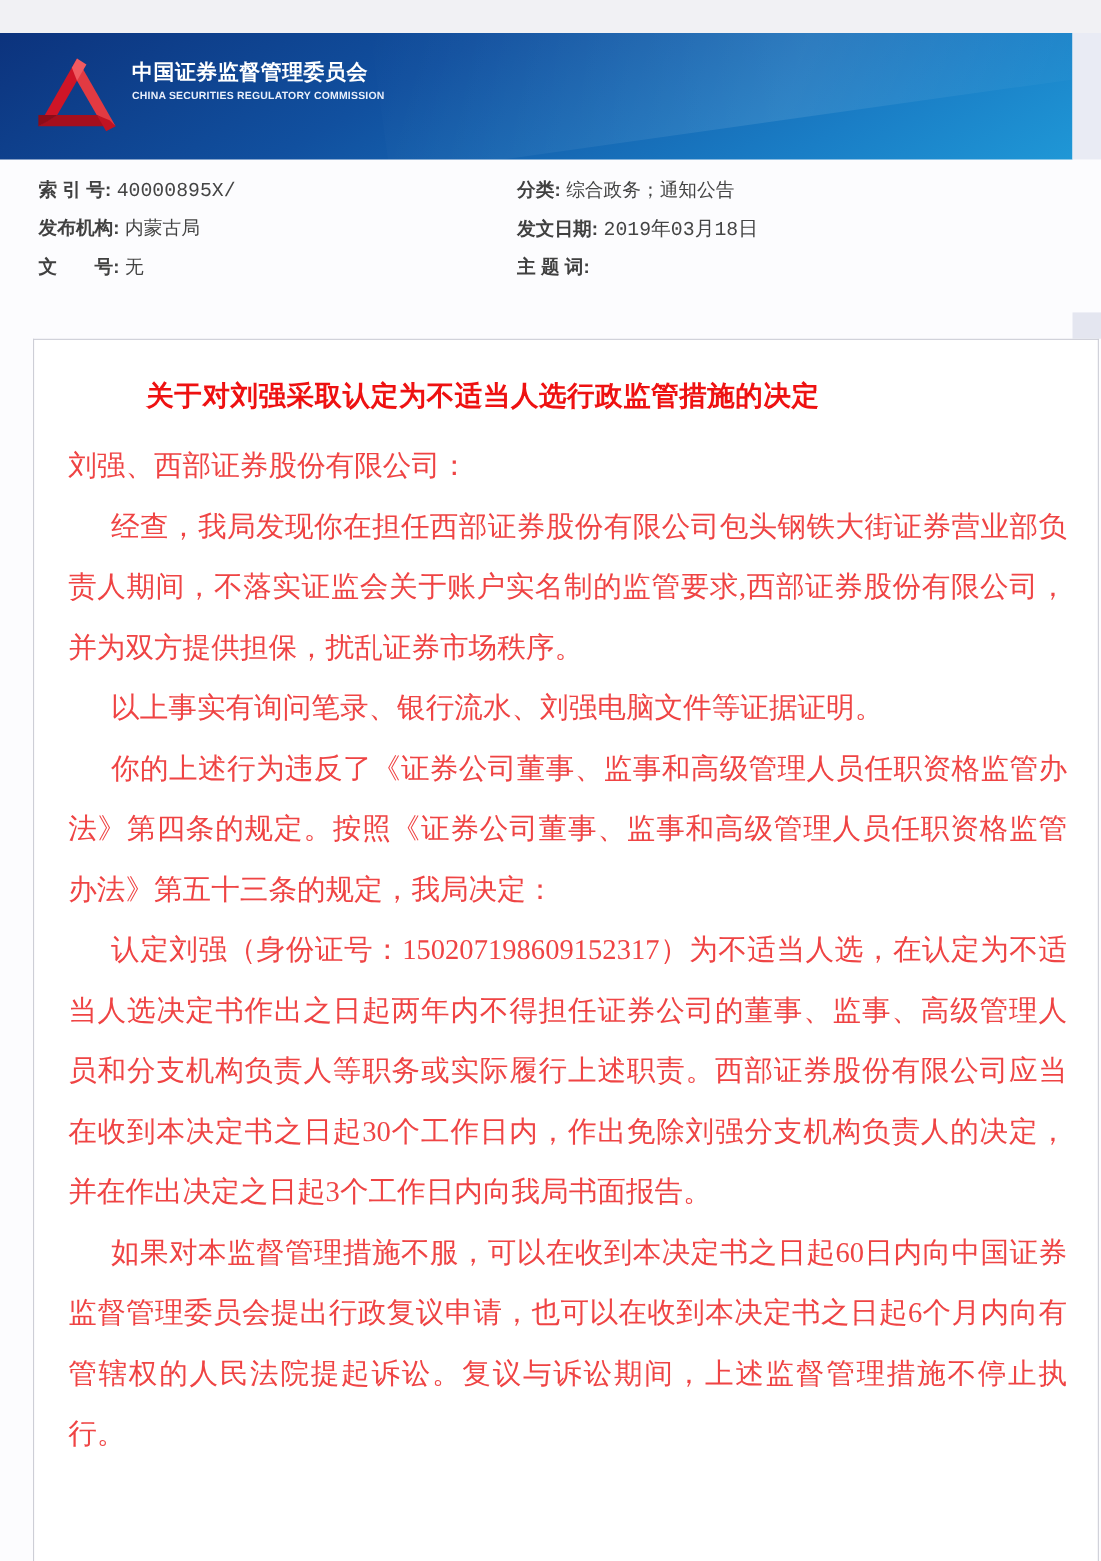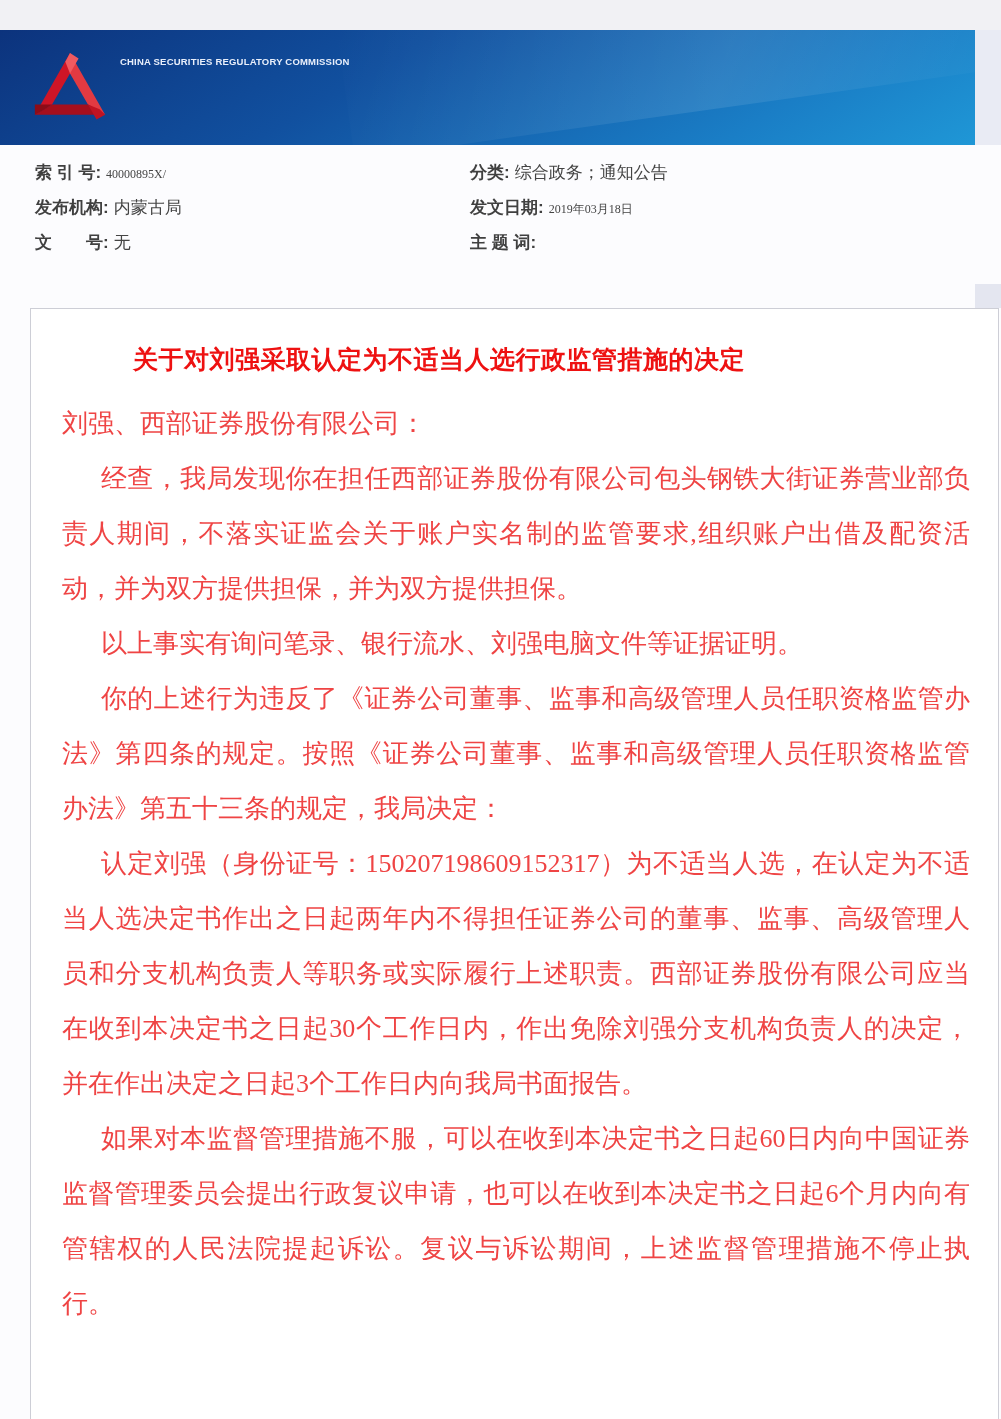--- a/index.html
+++ b/index.html
@@ -35,21 +35,21 @@
   
   .edge-strip-a{position:absolute;left:975px;top:30px;width:26px;height:115px;background:#e9ebf4;}
   .edge-strip-b{position:absolute;left:975px;top:284px;width:26px;height:24px;background:#e4e6f0;}
   
   .metadata{position:absolute;left:0;top:145px;width:975px;height:163px;padding-top:10px;box-sizing:border-box;}
   .meta-row{display:grid;grid-template-columns:435px 1fr;height:35px;align-items:center;padding-left:35px;font-size:17px;color:#3d3d3d;}
   .meta-row.single{grid-template-columns:1fr;}
   .meta-cell{white-space:nowrap;overflow:visible;}
   .meta-label{font-weight:bold;color:#404040;white-space:pre;}
   .meta-value{margin-left:5px;color:#444;}
-  .meta-value.serif{font-family:Liberation Serif, serif;font-size:12px;}
+  .meta-value.serif{font-family:Liberation Mono, monospace;font-size:18px;}
   
   .doc-box{
     position:absolute;left:30px;top:308px;width:969px;height:1120px;
     border:1px solid #cdced6;border-bottom:none;background:#ffffff;box-sizing:border-box;
   }
   .doc-title{
     margin:34px 0 0 102px;
     font-size:25px;font-weight:bold;color:#ee1111;letter-spacing:.5px;white-space:nowrap;
   }
   .doc-body{
@@ -70,20 +70,21 @@
     <svg viewBox="0 0 100 100" width="84" height="78" aria-hidden="true">
       <polygon points="50,4 95,83 73,70 50,30" fill="#e23a42"></polygon>
       <polygon points="95,83 5,83 27,70 73,70" fill="#a50f1d"></polygon>
       <polygon points="5,83 50,4 50,30 27,70" fill="#cf1527"></polygon>
       <polygon points="50,4 61,11 50,30 44,15" fill="#f05a60"></polygon>
       <polygon points="5,83 5,70 27,70 16,77" fill="#8c0c18"></polygon>
       <polygon points="95,83 84,89 73,70 88,76" fill="#c01322"></polygon>
     </svg>
   </div>
   <div class="header-left">
+    <div class="org-cn">中国证券监督管理委员会</div>
     <div class="org-en">CHINA SECURITIES REGULATORY COMMISSION</div>
   </div>
 </div>
 
 <div class="edge-strip-a"></div>
 <div class="edge-strip-b"></div>
 
 <div class="metadata">
   <div class="meta-row">
     <div class="meta-cell">
@@ -108,20 +109,20 @@
     <div class="meta-cell">
       <span class="meta-label">主 题 词:</span><span class="meta-value"></span>
     </div>
   </div>
 </div>
 
 <div class="doc-box">
   <div class="doc-title">关于对刘强采取认定为不适当人选行政监管措施的决定</div>
   <div class="doc-body">
     <p class="no-indent">刘强、西部证券股份有限公司：</p>
-    <p>经查，我局发现你在担任西部证券股份有限公司包头钢铁大街证券营业部负责人期间，不落实证监会关于账户实名制的监管要求,组织账户出借及配资活动，并为双方提供担保，并为双方提供担保。</p>
+    <p>经查，我局发现你在担任西部证券股份有限公司包头钢铁大街证券营业部负责人期间，不落实证监会关于账户实名制的监管要求,西部证券股份有限公司，并为双方提供担保，扰乱证券市场秩序。</p>
     <p>以上事实有询问笔录、银行流水、刘强电脑文件等证据证明。</p>
     <p>你的上述行为违反了《证券公司董事、监事和高级管理人员任职资格监管办法》第四条的规定。按照《证券公司董事、监事和高级管理人员任职资格监管办法》第五十三条的规定，我局决定：</p>
     <p>认定刘强（身份证号：150207198609152317）为不适当人选，在认定为不适当人选决定书作出之日起两年内不得担任证券公司的董事、监事、高级管理人员和分支机构负责人等职务或实际履行上述职责。西部证券股份有限公司应当在收到本决定书之日起30个工作日内，作出免除刘强分支机构负责人的决定，并在作出决定之日起3个工作日内向我局书面报告。</p>
     <p>如果对本监督管理措施不服，可以在收到本决定书之日起60日内向中国证券监督管理委员会提出行政复议申请，也可以在收到本决定书之日起6个月内向有管辖权的人民法院提起诉讼。复议与诉讼期间，上述监督管理措施不停止执行。</p>
   </div>
 
 </div>
 
 </body></html>

